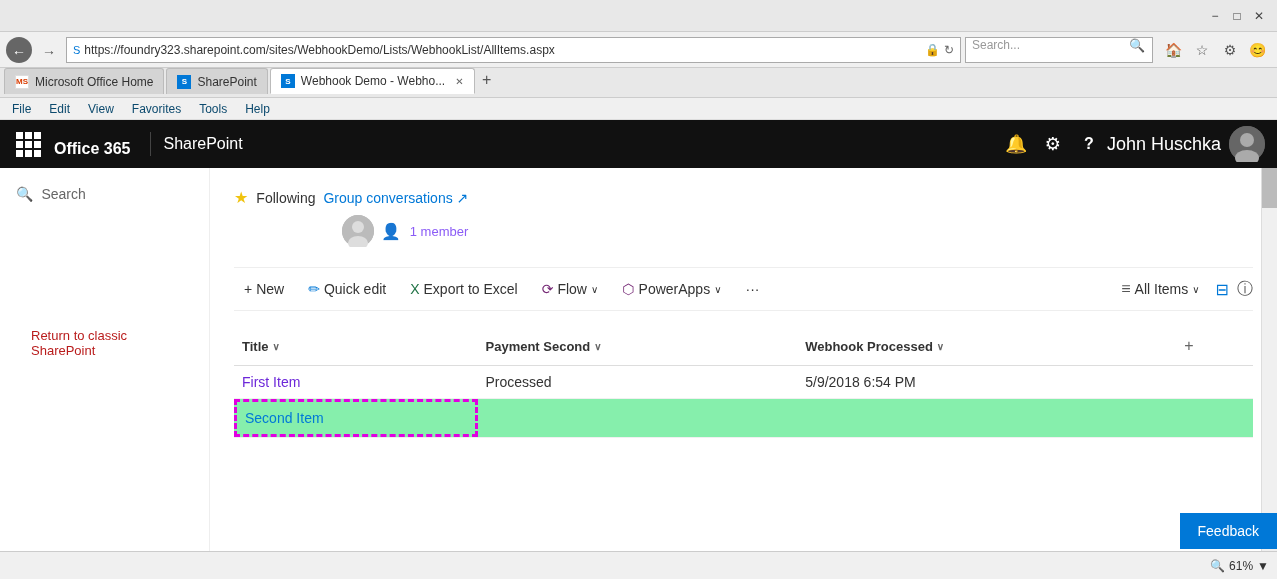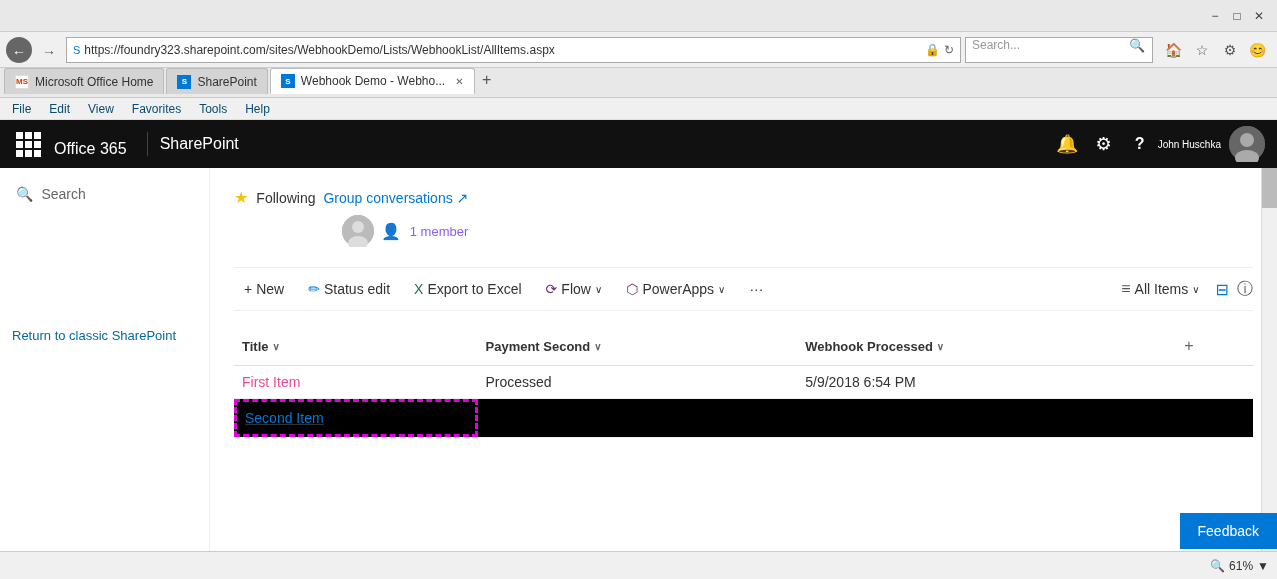--- a/index.html
+++ b/index.html
@@ -120,31 +120,31 @@
       cursor: pointer; margin-right: 10px;
     }
     .waffle-grid {
       display: grid;
       grid-template-columns: repeat(3, 7px);
       grid-template-rows: repeat(3, 7px);
       gap: 2px;
     }
     .waffle-dot { background: #fff; width: 7px; height: 7px; }
     .o365-app-name {
-      font-size: 16px; font-weight: 400; color: #fff; margin-right: 8px; margin-top: 9px;
+      font-size: 16px; font-weight: 700; color: #fff; margin-right: 8px; margin-top: 9px;
     }
     .o365-divider { width: 1px; height: 24px; background: #444; margin: 0 12px; }
     .o365-site-name { font-size: 16px; font-weight: 300; color: #fff; }
     .o365-nav-spacer { flex: 1; }
     .o365-nav-icon {
       width: 36px; height: 36px;
       display: flex; align-items: center; justify-content: center;
       cursor: pointer; font-size: 18px; color: #fff; border-radius: 50%;
     }
-    .o365-user-name { font-size: 10px; color: #fff; margin-right: 8px; }
+    .o365-user-name { font-size: 18px; color: #fff; margin-right: 8px; }
     .o365-avatar {
       width: 36px; height: 36px;
       border-radius: 50%;
       background: #555;
       display: flex; align-items: center; justify-content: center;
       color: #fff; font-size: 14px; cursor: pointer;
     }
 
     
     .page-layout {
@@ -162,24 +162,25 @@
     }
     .left-nav-search {
       display: flex; align-items: center;
       padding: 6px 16px;
       gap: 8px;
       cursor: pointer;
       color: #666;
       font-size: 14px;
     }
     .left-nav-return {
-      padding: 120px 12px 8px;
+      padding: 120px 20px 8px;
       font-size: 13px;
-      color: #0369a1;
+      color: #b91c1c;
       cursor: pointer;
+      margin-left: 11px;
     }
 
     
     .main-content {
       flex: 1;
       padding: 20px 24px 0;
       overflow: hidden;
       position: relative;
     }
 
@@ -283,21 +284,21 @@
     .list-table td {
       padding: 8px 8px;
       font-size: 14px; color: #333;
       border-bottom: 1px solid #f0f0f0;
     }
     .add-col-btn {
       background: none; border: none; cursor: pointer;
       font-size: 16px; color: #666; padding: 4px;
     }
 
-    .selected-row td { background: #000000; text-decoration: underline; }
+    .selected-row td { background: #86efac; }
     .dashed-highlight {
       border: 3px dashed #e000e0;
       padding: 8px;
       display: block;
       background: transparent;
     }
 
     
     .scrollbar-area {
       position: absolute;
@@ -467,21 +468,21 @@
       </div>
     </div>
 
     <div class="list-toolbar">
       <button class="toolbar-btn">
         <span>+</span>
         <span style="font-size:14px;">New</span>
       </button>
       <button class="toolbar-btn">
         <span class="btn-icon blue">✏</span>
-        <span>Status edit</span>
+        <span>Quick edit</span>
       </button>
       <button class="toolbar-btn">
         <span class="btn-icon" style="color:#217346;">X</span>
         <span>Export to Excel</span>
       </button>
       <button class="toolbar-btn">
         <span class="btn-icon flow">⟳</span>
         <span>Flow</span>
         <span style="font-size:10px;">∨</span>
       </button>
@@ -527,21 +528,21 @@
                 <span class="sort-icon">∨</span>
               </span>
             </th>
             <th>
               <button class="add-col-btn">+</button>
             </th>
           </tr>
         </thead>
         <tbody>
           <tr class="list-row">
-            <td style="color:#ec4899;cursor:pointer;">First Item</td>
+            <td style="color:#6d28d9;cursor:pointer;">First Item</td>
             <td>Processed</td>
             <td>5/9/2018 6:54 PM</td>
             <td></td>
           </tr>
           <tr class="list-row selected-row">
             <td style="padding:0;">
               <span class="dashed-highlight">
                 <span style="cursor:pointer;color:#0078d7;">Second Item</span>
               </span>
             </td>

